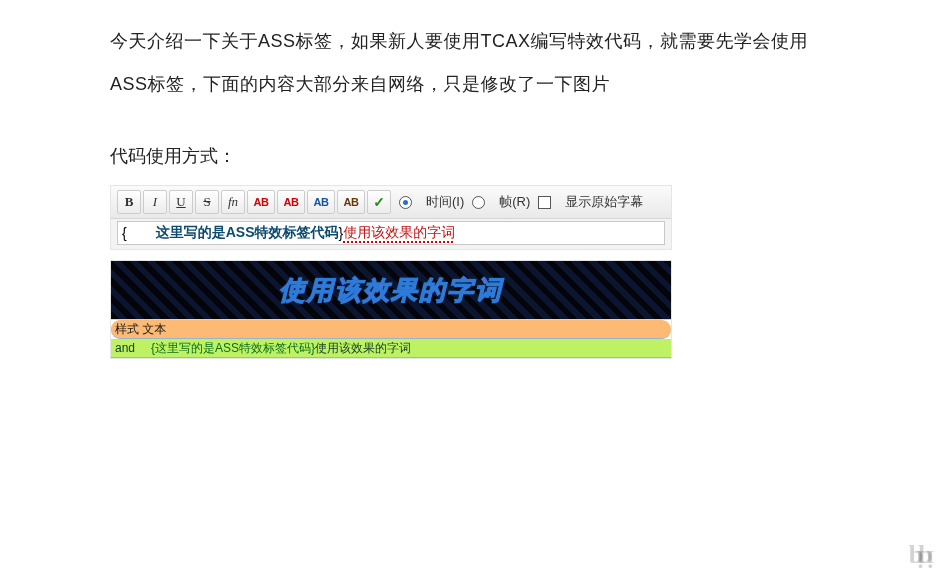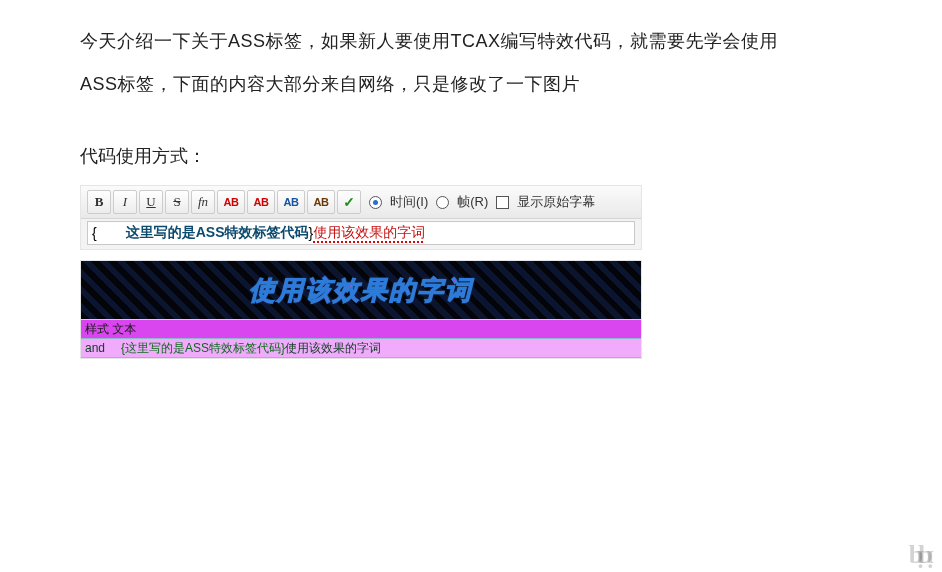--- a/index.html
+++ b/index.html
@@ -8,21 +8,21 @@
     background: #fff;
     font-family: "Microsoft YaHei", "PingFang SC", sans-serif;
     font-size: 18px;
     color: #222;
     width: 942px;
     height: 572px;
     overflow: hidden;
     position: relative;
   }
   .page {
-    padding: 20px 130px 0 80px;
+    padding: 20px 130px 0 110px;
   }
   .para {
     line-height: 2.4;
     letter-spacing: 0.5px;
   }
   .para2 {
     margin-top: 36px;
     line-height: 1.6;
   }
   .shot1 {
@@ -53,21 +53,21 @@
     font-family: "Times New Roman", serif;
     font-size: 13px;
     cursor: pointer;
     color: #333;
   }
   .tbtn.wide { width: 26px; }
   .ab { color:#d40000; font-weight:bold; font-family: 'Arial Narrow', sans-serif; font-size:11px; letter-spacing:-0.5px;text-align:center;}
   .ab.blue { color:#1553a3;}
   .ab.brown { color:#6a3805;}
   .check { color:#1a8f1a; font-size:14px; font-weight:bold;}
-  .radio-group { display:flex; align-items:center; gap:8px; margin-left:6px; font-size:13px; color:#333;}
+  .radio-group { display:flex; align-items:center; gap:14px; margin-left:6px; font-size:13px; color:#333;}
   .radio { width:11px; height:11px; border:1px solid #555; border-radius:50%; background:#fff; display:inline-flex; align-items:center; justify-content:center;}
   .radio.sel::after { content:""; width:5px; height:5px; background:#2b6cd4; border-radius:50%;}
   .chk { width:11px; height:11px; border:1px solid #555; background:#fff;}
   .editline {
     margin: 2px 6px 4px 6px;
     background: #fff;
     border: 1px solid #c8c8c8;
     height: 22px;
     display: flex;
     align-items: center;
@@ -110,30 +110,30 @@
     height: 26px;
     background: linear-gradient(#fbfbfb,#efefef);
     display:flex; align-items:center;
     padding-left:160px;
     font-size:14px;
     color:#444;
     border-bottom:1px solid #d5d5d5;
   }
   .gridhead {
     height:18px;
-    background:#d946ef;
+    background:#fdba74;
     border-bottom:1px solid #95b5cc;
     font-size:12px;
     padding-left:4px;
     color:#1a1a1a;
-    display:flex; align-items:center;
+    display:flex; align-items:center;border-radius:9px;
   }
   .gridrow {
     height:18px;
-    background:#f0abfc;
+    background:#bef264;
     font-size:12px;
     display:flex; align-items:center;
     padding-left:4px;
     color:#144026;
     border-bottom:1px solid #a7c07d;
   }
   .gridrow .tag { color:#0b6b1a;}
   .para3 {
     margin-top: 40px;
     line-height:1.6;

